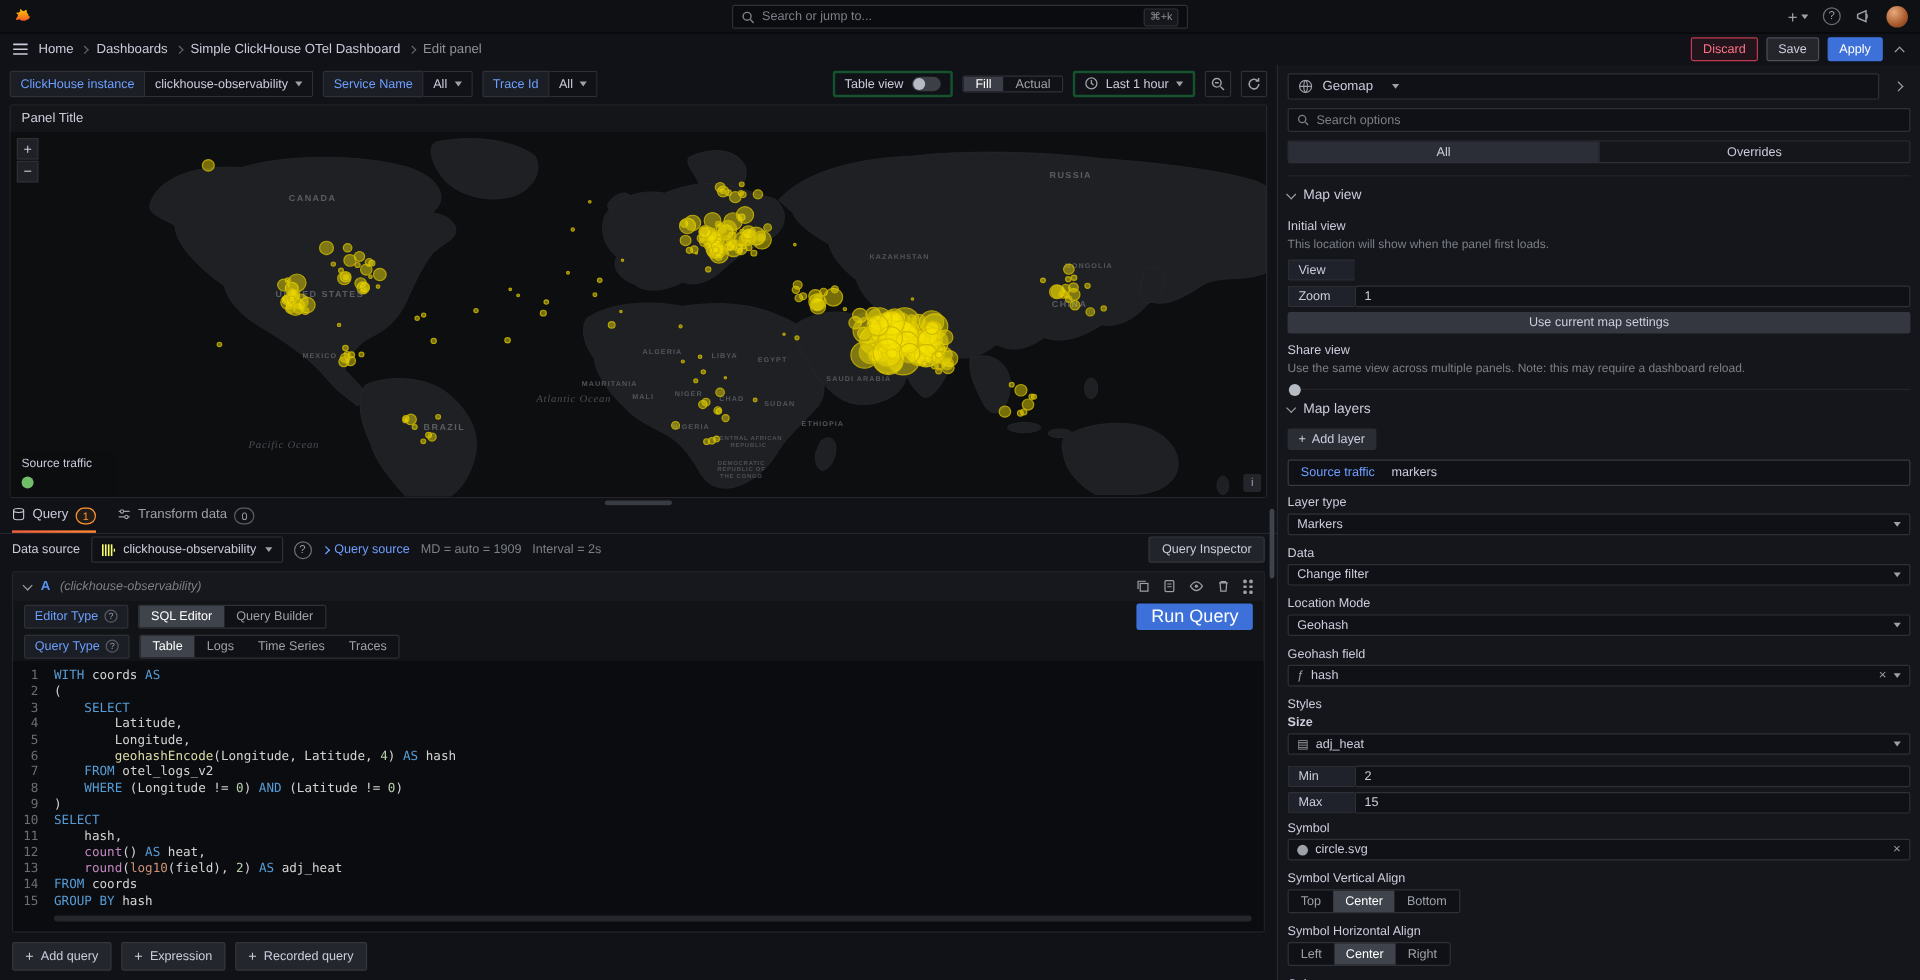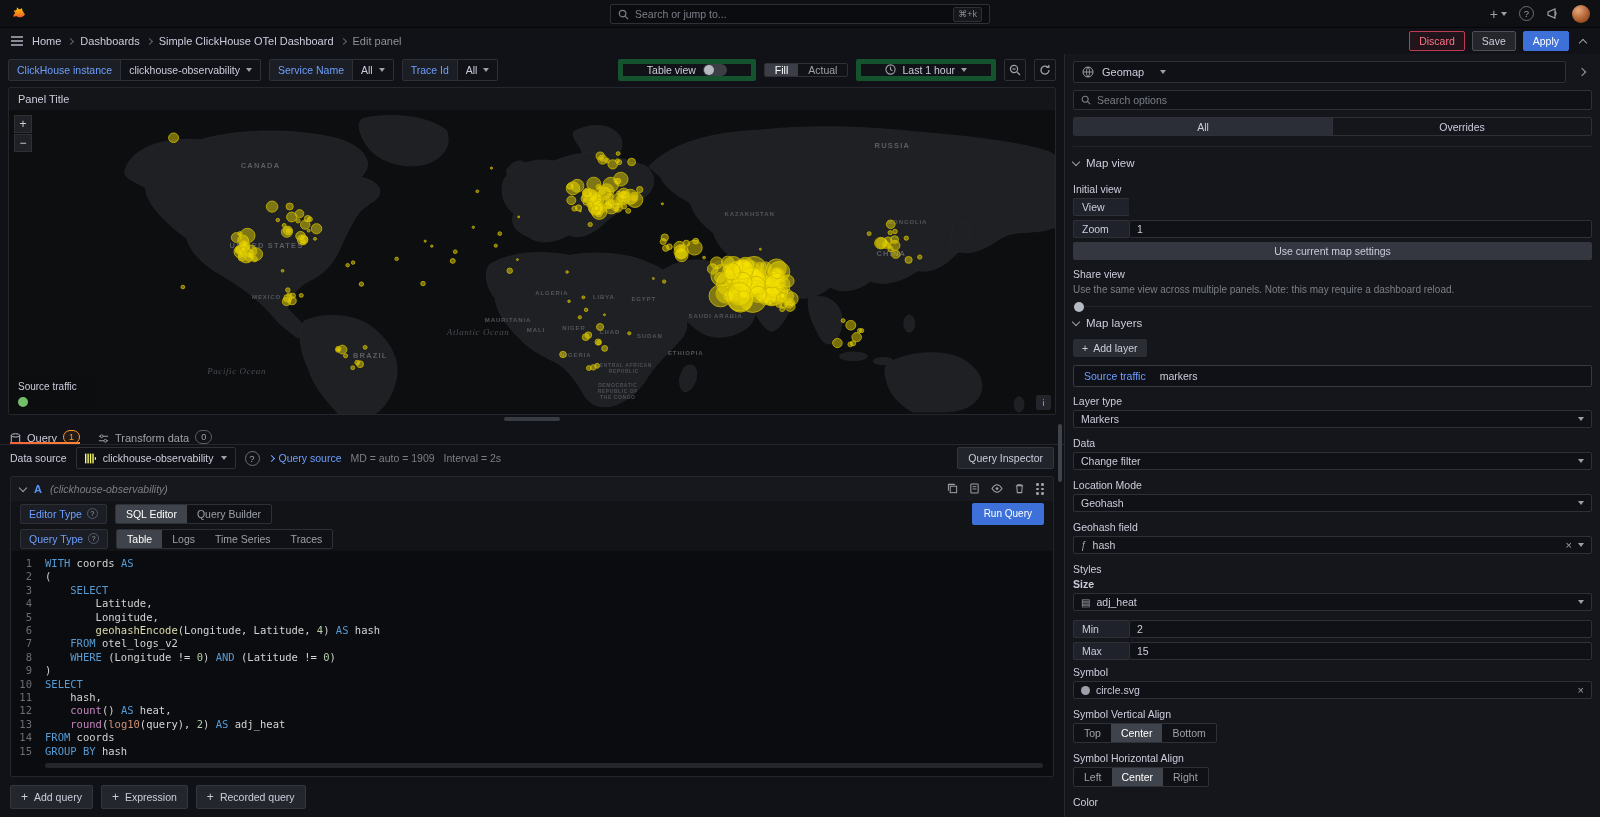--- a/index.html
+++ b/index.html
@@ -32,21 +32,21 @@
 .content{display:flex;height:763px}
 .left{flex:1;min-width:0;display:flex;flex-direction:column;position:relative}
 .right{width:536px;background:#15161b;border-left:1px solid #26282d;display:flex;flex-direction:column;overflow:hidden}
 
 .ltoolbar{height:32px;display:flex;align-items:center;gap:8px;padding:0 8px}
 .fgroup{display:flex}
 .flabel{background:#1b1e24;border:1px solid #2e3036;color:#6e9fff;font-size:10.5px;padding:0 8px;height:22px;display:flex;align-items:center;border-radius:2px 0 0 2px;white-space:nowrap}
 .fvalue{background:#111217;border:1px solid #2e3036;border-left:none;color:#ccccdc;font-size:10.5px;padding:0 8px;height:22px;display:flex;align-items:center;gap:6px;border-radius:0 2px 2px 0;white-space:nowrap;cursor:pointer}
 .caret{width:0;height:0;border-left:3.5px solid transparent;border-right:3.5px solid transparent;border-top:4px solid #9da0a8}
 .ltool-right{margin-left:auto;display:flex;align-items:center;gap:8px}
-.pillgroup{display:flex;align-items:center;gap:7px;border:5px solid #14532d;border-radius:2px;height:22px;padding:0 24px;font-size:10.5px;color:#ccccdc}
+.pillgroup{display:flex;align-items:center;gap:7px;border:2px solid #14532d;border-radius:2px;height:22px;padding:0 8px;font-size:10.5px;color:#ccccdc}
 .toggle{width:24px;height:12px;border-radius:7px;background:#3c3f46;position:relative;cursor:pointer}
 .toggle::after{content:"";position:absolute;width:10px;height:10px;border-radius:50%;background:#b6bac2;top:1px;left:1px}
 .seg-group{display:flex;border:1px solid #2e3036;border-radius:2px;height:14px;overflow:hidden;background:#111217}
 .seg{padding:0 10px;display:flex;align-items:center;font-size:10.5px;color:#9da0a8;cursor:pointer}
 .seg.active{background:#3b3e46;color:#fff}
 .tool-btn{width:22px;height:22px;border:1px solid #2e3036;border-radius:2px;display:flex;align-items:center;justify-content:center;color:#9da0a8;cursor:pointer}
 
 .panel{margin:2px 8px 0;border:1px solid #24262b;border-radius:2px;background:#141518;height:336px;display:flex;flex-direction:column;position:relative}
 .panel-header{height:22px;display:flex;align-items:center;padding:0 9px;font-size:11px;color:#ccccdc}
 .map{flex:1;position:relative;background:#0d0e10;overflow:hidden}
@@ -59,21 +59,21 @@
 .zoombtn{width:18px;height:18px;background:#1f2126;border:1px solid #2e3036;color:#ccccdc;display:flex;align-items:center;justify-content:center;font-size:12px;cursor:pointer}
 .legend{position:absolute;left:0;bottom:0;background:rgba(12,13,15,.78);padding:5px 9px 7px;z-index:3;min-width:88px}
 .legend-label{font-size:10px;color:#ccccdc}
 .legend-dot{width:10px;height:10px;border-radius:50%;margin-top:5px}
 .info-btn{position:absolute;right:4px;bottom:4px;width:15px;height:15px;background:#23252b;color:#9da0a8;display:flex;align-items:center;justify-content:center;font-size:9.5px;border-radius:2px;z-index:3;cursor:pointer}
 .splitter{height:8px;display:flex;align-items:center;justify-content:center}
 .grip{width:56px;height:4px;border-radius:2px;background:#383b42;cursor:row-resize}
 .scroll-thumb{position:absolute;right:2px;top:370px;width:4px;height:58px;background:#3f434b;border-radius:2px}
 
 .qtabs{height:22px;border-bottom:1px solid #24262b;display:flex;gap:18px;padding:0 10px}
-.qtab{display:flex;align-items:flex-end;gap:6px;font-size:11px;color:#ccccdc;position:relative;cursor:pointer}
+.qtab{display:flex;align-items:flex-start;gap:6px;font-size:11px;color:#ccccdc;position:relative;cursor:pointer}
 .qtab.inactive{color:#9da0a8}
 .qtab.active::after{content:"";position:absolute;left:0;right:0;bottom:0;height:2px;background:linear-gradient(90deg,#f55f3e,#ff8833)}
 .badge{border:1px solid #5a5e67;color:#9da0a8;border-radius:8px;font-size:9px;padding:0 5px;line-height:12px}
 .badge.orange{border-color:#ff9830;color:#ff9830;background:rgba(255,152,48,.08)}
 
 .dsrow{height:28px;display:flex;align-items:center;gap:9px;padding:0 10px;font-size:10.5px}
 .ds-select{height:22px;border:1px solid #2e3036;background:#101116;display:flex;gap:7px;padding:0 8px;align-items:center;border-radius:2px;cursor:pointer}
 .blue-link{color:#6e9fff;display:flex;gap:5px;align-items:center;cursor:pointer}
 .sep-r{width:5px;height:5px;border-right:1.4px solid #6e9fff;border-top:1.4px solid #6e9fff;transform:rotate(45deg)}
 .q-meta{color:#7b7f87}
@@ -86,21 +86,21 @@
 .refnote{color:#7b7f87;font-style:italic;font-size:10.5px}
 .hdr-icons{margin-left:auto;display:flex;align-items:center;gap:11px;color:#9da0a8}
 .grip-dots{display:grid;grid-template-columns:3px 3px;gap:2px}
 .grip-dots i{width:2.5px;height:2.5px;border-radius:50%;background:#9da0a8}
 .editor-row{height:26px;display:flex;align-items:center;gap:8px;padding:0 9px}
 .pill-label{display:flex;align-items:center;gap:5px;background:#1b1e24;border:1px solid #2e3036;color:#6e9fff;height:20px;padding:0 8px;font-size:10.5px;border-radius:2px}
 .mini-q{width:11px;height:11px;border-radius:50%;border:1px solid #565a63;color:#9da0a8;font-size:7.5px;display:flex;align-items:center;justify-content:center}
 .rgroup{display:inline-flex;border:1px solid #2e3036;background:#101116;border-radius:2px;height:20px;overflow:hidden}
 .ritem{padding:0 10px;font-size:10.5px;color:#9da0a8;display:flex;align-items:center;cursor:pointer;white-space:nowrap}
 .ritem.active{background:#3f434b;color:#fff}
-.btn-run{margin-left:auto;background:#3d71d9;color:#fff;height:22px;padding:0 12px;border-radius:2px;font-size:10px;display:flex;align-items:center;cursor:pointer}
+.btn-run{margin-left:auto;background:#3d71d9;color:#fff;height:22px;padding:0 12px;border-radius:2px;font-size:15px;display:flex;align-items:center;cursor:pointer}
 .sql{background:#0b0c0f;padding:6px 0 4px;font-family:"DejaVu Sans Mono",monospace;font-size:10.5px;line-height:13.4px;position:relative}
 .code-line{display:flex}
 .ln{width:34px;text-align:right;padding-right:13px;color:#6b6e75;flex-shrink:0}
 .code{white-space:pre;color:#d4d4d4}
 .tok-kw{color:#569cd6}.tok-fp{color:#c586c0}.tok-fo{color:#ce9178}.tok-fy{color:#dcdcaa}.tok-num{color:#b5cea8}.tok-t{color:#d4d4d4}
 .hscroll{height:5px;background:#24262c;border-radius:3px;margin:5px 10px 4px 34px}
 .qfooter{display:flex;gap:8px;margin:8px 10px}
 .btn-secondary{background:#24262d;border:1px solid #34363d;color:#ccccdc;height:24px;padding:0 10px;border-radius:2px;font-size:10.5px;display:flex;gap:6px;align-items:center;cursor:pointer}
 .btn-secondary .plus{color:#ccccdc;font-size:12px}
 
@@ -788,21 +788,21 @@
             <div class="code-line">
               <span class="ln">11</span>
               <span class="code"><span class="tok-t">    hash,</span></span>
             </div>
             <div class="code-line">
               <span class="ln">12</span>
               <span class="code"><span class="tok-t">    </span><span class="tok-fp">count</span><span class="tok-t">() </span><span class="tok-kw">AS</span><span class="tok-t"> heat,</span></span>
             </div>
             <div class="code-line">
               <span class="ln">13</span>
-              <span class="code"><span class="tok-t">    </span><span class="tok-fp">round</span><span class="tok-t">(</span><span class="tok-fo">log10</span><span class="tok-t">(query), </span><span class="tok-num">2</span><span class="tok-t">) </span><span class="tok-kw">AS</span><span class="tok-t"> adj_heat</span></span>
+              <span class="code"><span class="tok-t">    </span><span class="tok-fp">round</span><span class="tok-t">(</span><span class="tok-fo">log10</span><span class="tok-t">(field), </span><span class="tok-num">2</span><span class="tok-t">) </span><span class="tok-kw">AS</span><span class="tok-t"> adj_heat</span></span>
             </div>
             <div class="code-line">
               <span class="ln">14</span>
               <span class="code"><span class="tok-kw">FROM</span><span class="tok-t"> coords</span></span>
             </div>
             <div class="code-line">
               <span class="ln">15</span>
               <span class="code"><span class="tok-kw">GROUP BY</span><span class="tok-t"> hash</span></span>
             </div>
           </div>
@@ -859,20 +859,21 @@
       <span class="opt-tab">Overrides</span>
     </div>
 
     <div class="opt-scroll">
       
       <div class="section-header">
         <span class="chev-down"></span>
         <span>Map view</span>
       </div>
       <div class="field-label">Initial view</div>
+      <div class="field-help">This location will show when the panel first loads.</div>
       <div class="inline-row">
         <span class="inline-label">View</span>
       </div>
       <div class="inline-row">
         <span class="inline-label">Zoom</span>
         <span class="select flex1">
             <span>1</span>
           </span>
       </div>
       <div class="btn-block">Use current map settings</div>

